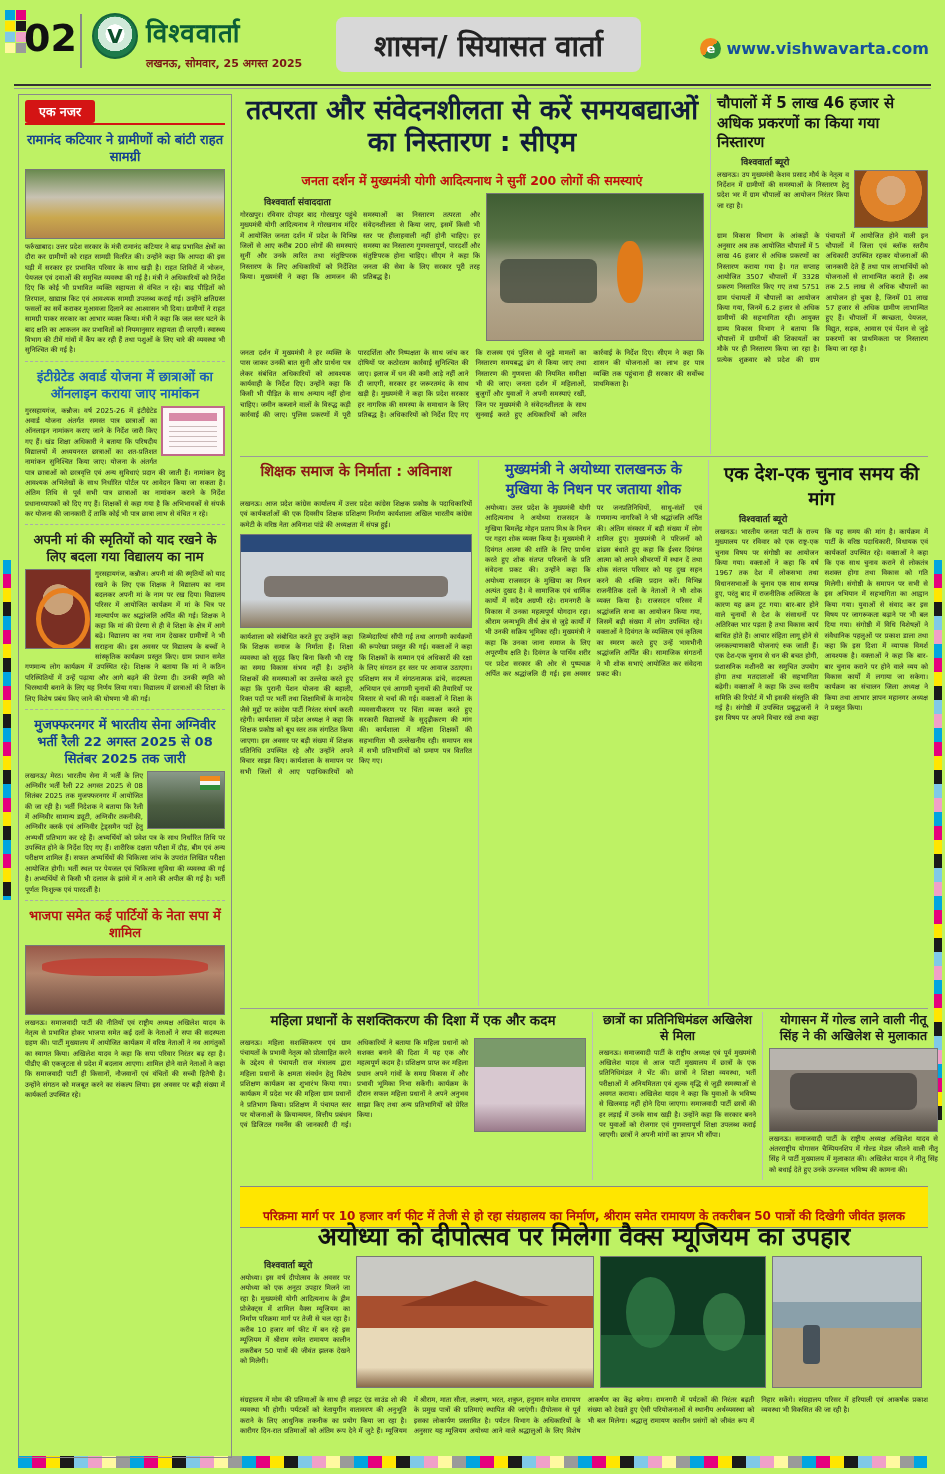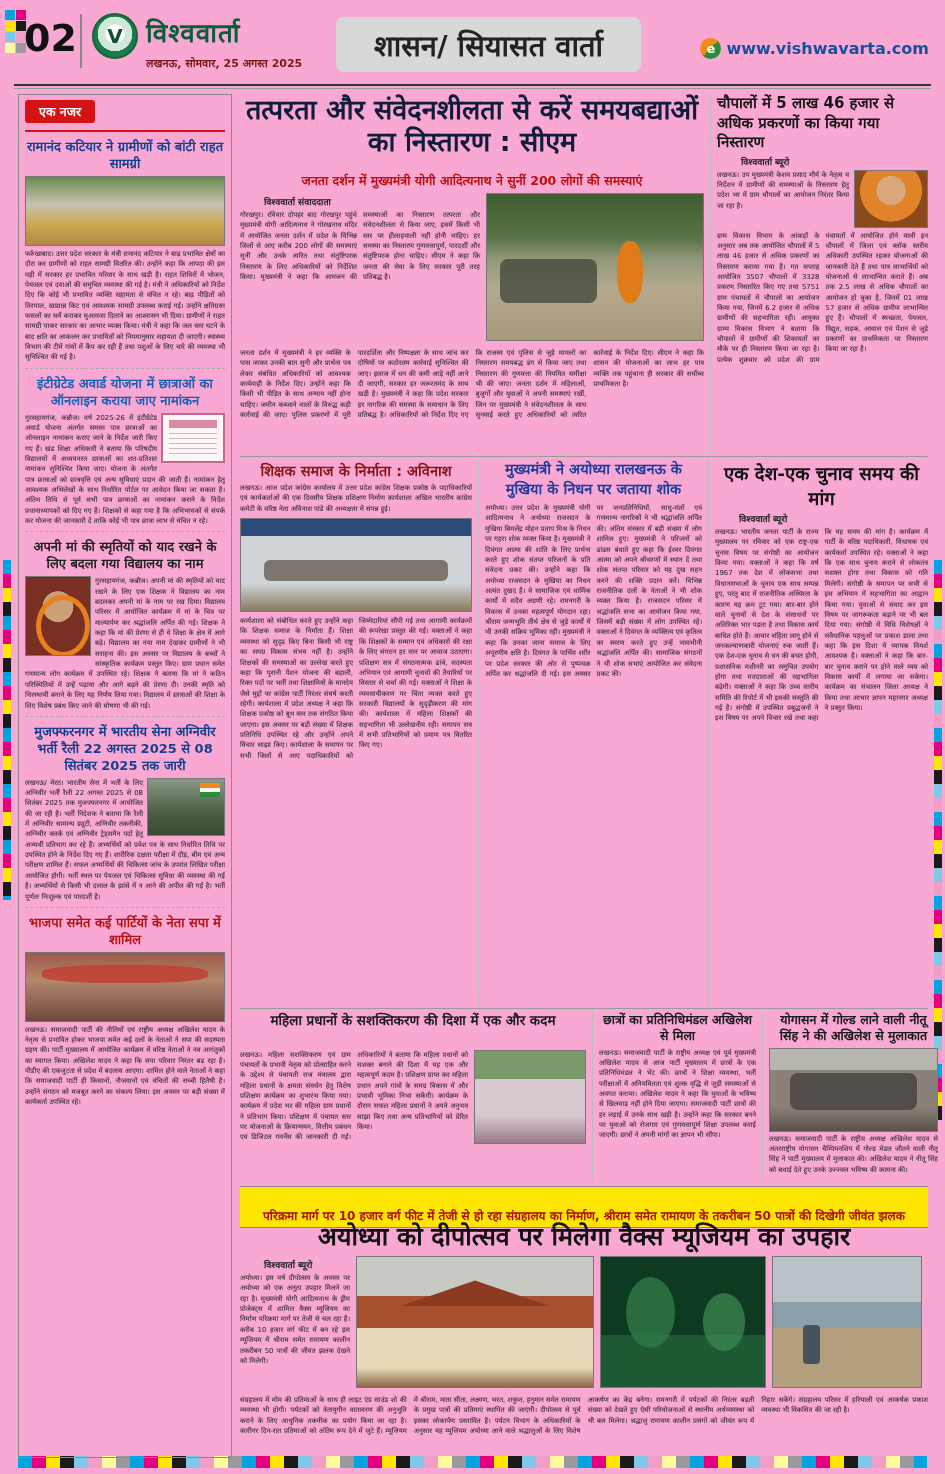--- a/index.html
+++ b/index.html
@@ -1,17 +1,17 @@
 <!DOCTYPE html>
 <html><head>
 <meta charset="utf-8">
 <style>
   *{margin:0;padding:0;box-sizing:border-box;}
   html,body{background:#ddd;}
-  .page{position:relative;width:945px;height:1474px;background:#f9a8d4;
+  .page{position:relative;width:945px;height:1474px;background:#bef264;
         font-family:"DejaVu Sans","Liberation Sans",sans-serif;color:#1a1a1a;overflow:hidden;}
 
   
   .reg-grid{position:absolute;left:5px;top:10px;display:grid;grid-template-columns:10px 10px;grid-auto-rows:10px;gap:1px;}
   .reg-grid span{display:block;width:10px;height:10px;}
   .strip-bottom{position:absolute;left:18px;right:18px;bottom:6px;height:12px;
      background:repeating-linear-gradient(90deg,#00a5e0 0 14px,#e6007e 14px 28px,#ffe600 28px 42px,#1a1a1a 42px 56px,#7fc9e8 56px 70px,#f0a0c8 70px 84px,#fff9a0 84px 98px,#9a9a9a 98px 112px);}
   .strip-right{position:absolute;right:3px;top:560px;width:8px;height:560px;
      background:repeating-linear-gradient(180deg,#00a5e0 0 14px,#e6007e 14px 28px,#ffe600 28px 42px,#1a1a1a 42px 56px,#7fc9e8 56px 70px,#f0a0c8 70px 84px);}
   .strip-left{position:absolute;left:3px;top:560px;width:8px;height:340px;
@@ -37,21 +37,21 @@
   .header-rule2{position:absolute;left:14px;right:14px;top:88px;border-top:1px solid #999;}
 
   
   .bt{font-size:6.9px;line-height:1.5;text-align:justify;color:#1b1b1b;}
   .byline{font-size:9px;font-weight:bold;color:#222;margin:2px 0;padding-left:24px;}
   .photo{position:relative;overflow:hidden;background:#999;border:1px solid #777;}
 
   
   .left-col{position:absolute;left:18px;top:94px;width:214px;height:1364px;border:1px solid #8a8a8a;
      padding:5px 6px;overflow:hidden;}
-  .ek-nazar-wrap{border-bottom:2px solid #d41414;margin-bottom:6px;padding-bottom:7px;}
+  .ek-nazar-wrap{border-bottom:2px solid #d41414;margin-bottom:6px;padding-bottom:0;}
   .ek-nazar{display:inline-block;background:#d41414;color:#fff;font-weight:bold;font-size:12.5px;
      padding:3px 14px;border-radius:3px;}
   .ln-article{margin-bottom:6px;border-bottom:1px dashed #aaa;padding-bottom:5px;overflow:hidden;}
   .ln-article:last-child{border-bottom:none;}
   .ln-h{font-size:13px;font-weight:bold;line-height:1.3;margin:1px 0 3px;text-align:center;}
   .c-blue{color:#14408f;} .c-blue2{color:#1a5fb4;} .c-dark{color:#222;} .c-red{color:#b51212;}
   .ph-relief{width:100%;height:70px;margin-bottom:3px;background:linear-gradient(180deg,#6a8a4f 0%,#c8c2b2 40%,#caa84e 70%,#b3874a 100%);}
   .ph-cert{float:right;width:64px;height:50px;margin:0 0 3px 4px;background:#fdf6f7;border:2px solid #c06a8a;}
   .ph-cert::before{content:"";position:absolute;left:6px;top:5px;right:6px;height:8px;background:#d88aa8;}
   .ph-cert::after{content:"";position:absolute;left:6px;top:18px;right:6px;bottom:6px;
@@ -85,33 +85,33 @@
   .chaupal{left:470px;top:0;width:218px;height:360px;border-left:1px solid #bcbcbc;padding-left:6px;}
   .h-chaupal{font-size:15px;font-weight:bold;line-height:1.3;color:#161616;}
   .ch-row{display:flex;gap:5px;margin-top:2px;}
   .ph-chaupal{flex:0 0 74px;width:74px;height:58px;background:radial-gradient(circle at 50% 35%,#d8a87a 0 28%,#e0832a 29% 60%,#8a4a1a 61% 100%);}
   .ch-rest{columns:2;column-gap:6px;margin-top:3px;height:212px;overflow:hidden;}
 
   
   .teacher{left:0;top:366px;width:232px;height:546px;}
   .shok{left:238px;top:366px;width:224px;height:546px;border-left:1px solid #bcbcbc;padding-left:6px;}
   .nation{left:468px;top:366px;width:220px;height:546px;border-left:1px solid #bcbcbc;padding-left:6px;}
-  .h-teacher{font-size:14.5px;font-weight:bold;color:#8a1515;text-align:center;margin-bottom:3px;}
+  .h-teacher{font-size:14.5px;font-weight:bold;color:#8a1515;text-align:center;margin-bottom:19px;}
   .ph-teacher{width:100%;height:94px;margin:4px 0;background:linear-gradient(180deg,#2a4a7a 0 18%,#cfd4d8 18% 70%,#8a7a5f 100%);}
   .ph-teacher::before{content:"";position:absolute;left:10%;top:45%;width:80%;height:22%;background:#5a4f43;border-radius:6px;opacity:.7;}
   .teacher .cols, .shok .cols, .nation .cols{columns:2;column-gap:6px;overflow:hidden;}
   .teacher .cols{height:368px;} .shok .cols{height:470px;} .nation .cols{height:482px;}
   .h-shok{font-size:14.5px;font-weight:bold;color:#1b3d9e;text-align:center;line-height:1.35;margin-bottom:4px;}
   .h-nation{font-size:18.5px;font-weight:bold;color:#121212;text-align:center;margin-bottom:2px;}
 
   
   .mahila{left:0;top:918px;width:346px;height:168px;}
   .students{left:352px;top:918px;width:164px;height:168px;border-left:1px solid #bcbcbc;padding-left:6px;}
   .yoga{left:522px;top:918px;width:176px;height:168px;border-left:1px solid #bcbcbc;padding-left:6px;}
-  .h-mahila{font-size:13.5px;font-weight:bold;text-align:center;line-height:1.3;margin-bottom:20px;}
+  .h-mahila{font-size:13.5px;font-weight:bold;text-align:center;line-height:1.3;margin-bottom:8px;}
   .mah-row{display:flex;gap:6px;height:128px;}
   .mah-row .bt{columns:2;column-gap:6px;flex:1;}
   .ph-mahila{flex:0 0 112px;width:112px;height:94px;background:linear-gradient(180deg,#7a9a6a 0 30%,#d8c8d0 30% 70%,#9a7a8a 100%);}
   .h-students,.h-yoga{font-size:12.5px;font-weight:bold;text-align:center;line-height:1.3;margin-bottom:3px;}
   .ph-yoga{width:100%;height:84px;margin:2px 0;background:linear-gradient(180deg,#b8b4ae 0 25%,#8a8278 25% 70%,#5a524a 100%);}
   .ph-yoga::before{content:"";position:absolute;left:12%;top:30%;width:76%;height:45%;background:#3c3835;border-radius:8px;opacity:.7;}
 
   
   .banner{left:0;top:1092px;width:688px;height:26px;background:#ffe600;color:#b00d0d;font-weight:bold;
      font-size:12px;text-align:center;padding:20px 6px;border-top:1px solid #888;border-bottom:1px solid #888;}

